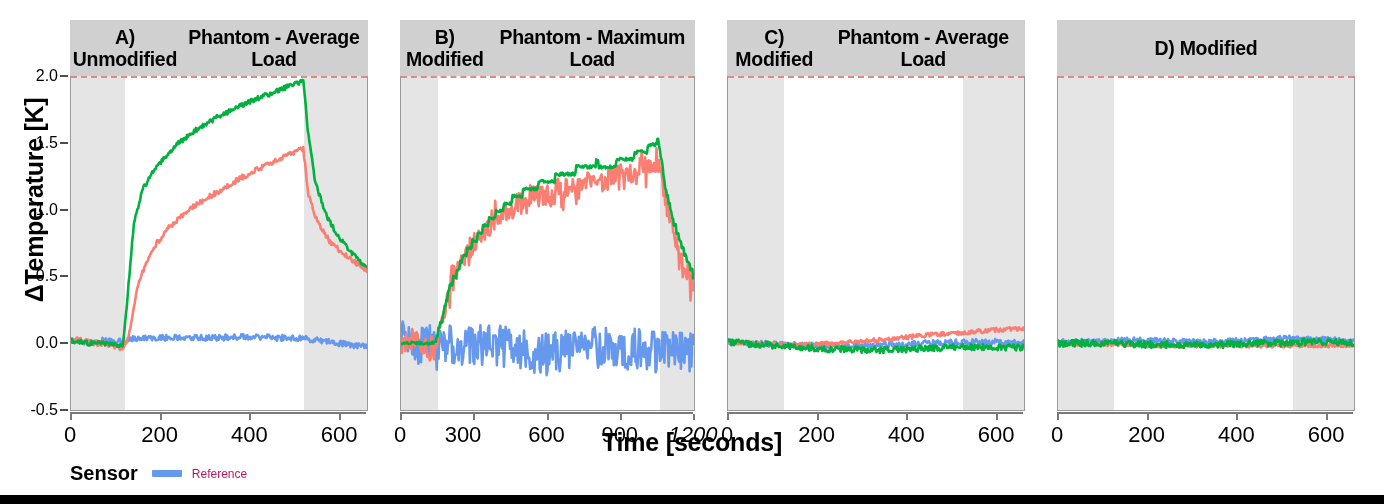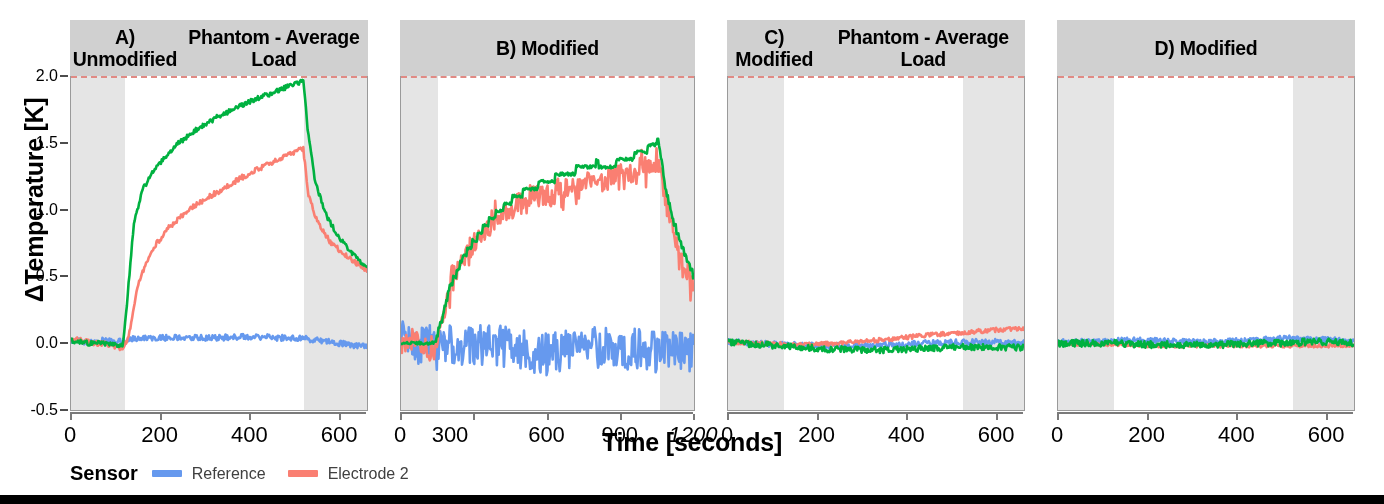--- a/index.html
+++ b/index.html
@@ -37,21 +37,21 @@
   .xtick{position:absolute;width:2px;height:6px;background:#7a7a7a;}
   .xlab{position:absolute;transform:translateX(-50%);font-size:22px;color:#000;white-space:nowrap;}
 
   #xlab{position:absolute;left:0;right:0;top:428px;text-align:center;font-size:25px;font-weight:bold;color:#000;letter-spacing:-0.2px;}
 
   
   #legend{position:absolute;left:70px;top:462px;display:flex;align-items:center;gap:0px;}
   #legend .title{font-size:20px;font-weight:bold;color:#000;margin-right:14px;}
   #legend .item{display:flex;align-items:center;margin-right:22px;}
   #legend .key{width:30px;height:7px;border-radius:1px;margin-right:10px;}
-  #legend .lab{font-size:16px;color:#404040;}
+  #legend .lab{font-size:12px;color:#be185d;}
 
   #bottombar{position:absolute;left:0;right:0;bottom:0;height:9px;background:#000;}
 </style>
 </head>
 <body>
 
 <div id="figure">
 
   <div id="ylab">ΔTemperature [K]</div>
 
@@ -83,20 +83,21 @@
           <svg class="trace" width="296" height="334">
             <path d="M0.0,262.7L0.9,266.6L1.7,266.4L2.6,263.7L3.5,265.7L4.4,264.2L5.2,264.6L6.1,262.2L7.0,262.4L7.9,264.9L8.7,262.7L9.6,264.0L10.5,266.5L11.4,267.5L12.2,266.6L13.1,268.4L14.0,264.2L14.8,266.1L15.7,267.9L16.6,268.4L17.5,265.3L18.3,265.3L19.2,267.1L20.1,264.1L21.0,267.8L21.8,267.1L22.7,267.3L23.6,264.5L24.4,266.7L25.3,264.9L26.2,264.9L27.1,267.8L27.9,267.0L28.8,265.3L29.7,267.1L30.6,267.8L31.4,261.9L32.3,262.9L33.2,264.4L34.1,266.3L34.9,262.4L35.8,263.3L36.7,264.9L37.5,266.5L38.4,262.5L39.3,265.2L40.2,263.1L41.0,266.3L41.9,264.5L42.8,264.5L43.7,266.1L44.5,266.8L45.4,267.3L46.3,266.5L47.2,265.1L48.0,263.0L48.9,262.8L49.8,266.9L50.6,265.8L51.5,267.4L52.4,262.9L53.3,268.3L54.1,268.4L55.0,266.5L55.9,264.1L56.8,263.3L57.6,265.1L58.5,261.3L59.4,261.7L60.2,264.6L61.1,265.1L62.0,260.2L62.9,264.2L63.7,260.7L64.6,263.9L65.5,264.8L66.4,264.2L67.2,260.7L68.1,262.3L69.0,263.9L69.9,262.0L70.7,263.9L71.6,262.2L72.5,260.1L73.3,264.1L74.2,259.8L75.1,261.8L76.0,263.9L76.8,262.0L77.7,260.3L78.6,261.5L79.5,260.1L80.3,262.0L81.2,264.4L82.1,260.7L82.9,261.1L83.8,261.8L84.7,264.2L85.6,264.0L86.4,264.1L87.3,263.8L88.2,260.9L89.1,259.3L89.9,263.8L90.8,259.7L91.7,259.2L92.6,263.5L93.4,261.4L94.3,264.6L95.2,259.0L96.0,263.8L96.9,261.5L97.8,260.8L98.7,261.5L99.5,263.3L100.4,262.8L101.3,263.0L102.2,263.6L103.0,263.2L103.9,259.0L104.8,259.0L105.7,260.4L106.5,263.9L107.4,263.3L108.3,259.6L109.1,262.8L110.0,263.4L110.9,261.8L111.8,262.6L112.6,261.6L113.5,263.7L114.4,261.4L115.3,260.5L116.1,261.3L117.0,260.9L117.9,260.4L118.7,260.2L119.6,262.8L120.5,263.9L121.4,261.4L122.2,263.8L123.1,262.1L124.0,259.1L124.9,260.5L125.7,259.3L126.6,262.5L127.5,264.0L128.4,261.8L129.2,263.8L130.1,259.1L131.0,261.8L131.8,263.9L132.7,262.9L133.6,263.8L134.5,264.7L135.3,259.9L136.2,264.0L137.1,261.6L138.0,259.4L138.8,263.4L139.7,262.5L140.6,264.0L141.5,259.4L142.3,261.0L143.2,262.0L144.1,259.3L144.9,262.4L145.8,264.5L146.7,261.3L147.6,263.8L148.4,259.0L149.3,260.1L150.2,261.8L151.1,262.8L151.9,260.9L152.8,264.4L153.7,261.1L154.5,258.5L155.4,263.2L156.3,259.4L157.2,263.9L158.0,261.8L158.9,262.7L159.8,260.8L160.7,261.4L161.5,260.7L162.4,262.9L163.3,258.6L164.2,260.4L165.0,262.1L165.9,263.6L166.8,262.8L167.6,261.5L168.5,262.1L169.4,261.7L170.3,258.3L171.1,259.7L172.0,258.1L172.9,262.8L173.8,259.8L174.6,263.0L175.5,259.6L176.4,259.2L177.3,263.4L178.1,261.2L179.0,261.0L179.9,263.2L180.7,262.8L181.6,260.9L182.5,260.3L183.4,262.0L184.2,261.2L185.1,258.6L186.0,259.1L186.9,259.1L187.7,260.2L188.6,261.8L189.5,263.6L190.3,262.1L191.2,260.0L192.1,261.0L193.0,260.9L193.8,260.4L194.7,261.9L195.6,261.9L196.5,258.4L197.3,259.8L198.2,258.9L199.1,261.4L200.0,261.9L200.8,263.0L201.7,260.1L202.6,261.3L203.4,262.2L204.3,263.3L205.2,260.8L206.1,264.6L206.9,259.9L207.8,260.0L208.7,260.8L209.6,261.4L210.4,264.7L211.3,259.0L212.2,264.2L213.1,261.8L213.9,259.6L214.8,261.5L215.7,263.9L216.5,262.5L217.4,261.6L218.3,263.1L219.2,261.8L220.0,264.4L220.9,260.6L221.8,259.6L222.7,262.7L223.5,264.0L224.4,264.3L225.3,262.4L226.1,264.6L227.0,264.7L227.9,262.0L228.8,259.8L229.6,264.2L230.5,263.2L231.4,260.6L232.3,262.9L233.1,261.4L234.0,263.1L234.9,260.1L235.8,261.1L236.6,263.2L237.5,262.5L238.4,264.0L239.2,266.1L240.1,264.8L241.0,265.4L241.9,266.2L242.7,263.8L243.6,265.5L244.5,262.6L245.4,263.3L246.2,261.7L247.1,263.8L248.0,264.5L248.8,265.5L249.7,262.7L250.6,267.3L251.5,263.8L252.3,265.2L253.2,264.2L254.1,264.3L255.0,263.3L255.8,267.5L256.7,266.3L257.6,263.0L258.5,267.3L259.3,266.5L260.2,266.4L261.1,264.7L261.9,266.7L262.8,265.1L263.7,268.8L264.6,268.8L265.4,267.7L266.3,267.7L267.2,269.5L268.1,270.0L268.9,265.6L269.8,264.9L270.7,268.4L271.6,270.2L272.4,265.0L273.3,269.0L274.2,265.7L275.0,270.0L275.9,266.5L276.8,268.8L277.7,266.6L278.5,267.2L279.4,271.2L280.3,267.6L281.2,267.9L282.0,269.9L282.9,272.0L283.8,268.0L284.6,270.7L285.5,267.4L286.4,272.1L287.3,267.9L288.1,267.5L289.0,269.3L289.9,270.6L290.8,269.4L291.6,267.8L292.5,267.8L293.4,271.9L294.3,271.6L295.1,268.7L296.0,271.9" fill="none" stroke="#6699ee" stroke-width="2.6" stroke-linejoin="round" stroke-linecap="round"></path>
             <path d="M0.0,263.0L0.9,264.4L1.7,264.6L2.6,263.1L3.5,264.2L4.4,265.9L5.2,262.2L6.1,261.5L7.0,265.4L7.9,263.6L8.7,265.7L9.6,262.1L10.5,264.5L11.4,264.6L12.2,267.2L13.1,266.5L14.0,266.3L14.8,263.5L15.7,263.3L16.6,268.0L17.5,263.8L18.3,265.9L19.2,266.1L20.1,267.2L21.0,266.9L21.8,265.4L22.7,269.1L23.6,268.2L24.4,266.7L25.3,265.1L26.2,269.6L27.1,269.6L27.9,267.4L28.8,268.5L29.7,265.6L30.6,269.7L31.4,265.5L32.3,267.4L33.2,267.8L34.1,265.6L34.9,268.8L35.8,269.1L36.7,267.6L37.5,270.8L38.4,270.4L39.3,267.1L40.2,268.4L41.0,267.9L41.9,270.0L42.8,268.1L43.7,272.5L44.5,270.5L45.4,269.0L46.3,269.1L47.2,271.2L48.0,271.7L48.9,274.0L49.8,270.8L50.6,273.3L51.5,273.2L52.4,271.8L53.3,270.3L54.1,265.5L55.0,267.6L55.9,265.8L56.8,261.8L57.6,260.6L58.5,254.5L59.4,252.4L60.2,246.5L61.1,242.1L62.0,236.0L62.9,231.2L63.7,227.3L64.6,221.2L65.5,215.6L66.4,211.9L67.2,209.4L68.1,204.8L69.0,204.4L69.9,201.4L70.7,198.1L71.6,194.7L72.5,195.8L73.3,191.3L74.2,190.0L75.1,186.6L76.0,185.8L76.8,185.0L77.7,181.6L78.6,180.3L79.5,178.1L80.3,176.2L81.2,174.8L82.1,174.2L82.9,171.7L83.8,171.7L84.7,170.7L85.6,165.2L86.4,164.0L87.3,164.8L88.2,166.6L89.1,164.0L89.9,164.3L90.8,161.1L91.7,161.2L92.6,159.1L93.4,156.1L94.3,155.0L95.2,155.2L96.0,152.4L96.9,152.9L97.8,149.4L98.7,150.9L99.5,149.3L100.4,149.9L101.3,150.6L102.2,146.5L103.0,148.2L103.9,147.1L104.8,145.9L105.7,146.6L106.5,141.8L107.4,141.7L108.3,141.2L109.1,142.3L110.0,138.5L110.9,138.5L111.8,141.1L112.6,137.4L113.5,137.7L114.4,136.7L115.3,137.4L116.1,135.5L117.0,135.5L117.9,134.7L118.7,132.5L119.6,130.8L120.5,131.6L121.4,132.9L122.2,128.5L123.1,131.8L124.0,128.8L124.9,131.1L125.7,126.4L126.6,128.4L127.5,127.6L128.4,128.2L129.2,124.2L130.1,126.1L131.0,127.5L131.8,123.6L132.7,124.4L133.6,124.5L134.5,123.9L135.3,123.5L136.2,122.6L137.1,121.3L138.0,122.3L138.8,118.0L139.7,119.5L140.6,121.7L141.5,119.1L142.3,120.4L143.2,115.3L144.1,119.7L144.9,117.2L145.8,115.2L146.7,116.2L147.6,117.8L148.4,117.2L149.3,113.9L150.2,115.9L151.1,114.4L151.9,112.4L152.8,112.8L153.7,110.6L154.5,111.0L155.4,112.3L156.3,108.2L157.2,111.6L158.0,110.6L158.9,109.5L159.8,110.0L160.7,109.2L161.5,108.6L162.4,105.9L163.3,105.3L164.2,107.7L165.0,102.5L165.9,102.3L166.8,105.4L167.6,105.2L168.5,100.5L169.4,100.7L170.3,103.0L171.1,98.7L172.0,103.4L172.9,99.2L173.8,101.4L174.6,102.0L175.5,101.3L176.4,100.7L177.3,98.4L178.1,98.7L179.0,98.3L179.9,96.9L180.7,96.0L181.6,97.4L182.5,97.1L183.4,96.4L184.2,92.2L185.1,91.9L186.0,91.3L186.9,92.9L187.7,94.5L188.6,92.7L189.5,92.5L190.3,94.0L191.2,89.0L192.1,90.7L193.0,88.7L193.8,88.9L194.7,88.0L195.6,86.8L196.5,86.8L197.3,87.4L198.2,88.7L199.1,86.7L200.0,86.7L200.8,88.6L201.7,87.9L202.6,85.1L203.4,86.1L204.3,82.9L205.2,85.5L206.1,85.4L206.9,84.8L207.8,84.3L208.7,82.5L209.6,84.2L210.4,82.1L211.3,83.3L212.2,79.5L213.1,78.9L213.9,79.8L214.8,78.5L215.7,79.7L216.5,78.3L217.4,76.8L218.3,77.8L219.2,76.1L220.0,78.6L220.9,78.0L221.8,76.3L222.7,78.6L223.5,74.8L224.4,74.9L225.3,74.1L226.1,75.1L227.0,73.8L227.9,72.1L228.8,72.6L229.6,71.7L230.5,73.5L231.4,74.9L232.3,71.1L233.1,82.2L234.0,86.3L234.9,95.6L235.8,105.9L236.6,112.6L237.5,120.3L238.4,120.5L239.2,122.9L240.1,126.8L241.0,127.8L241.9,133.3L242.7,136.0L243.6,139.7L244.5,141.6L245.4,141.2L246.2,145.2L247.1,145.1L248.0,147.6L248.8,148.1L249.7,152.5L250.6,153.7L251.5,155.4L252.3,153.6L253.2,157.3L254.1,157.4L255.0,161.5L255.8,161.4L256.7,159.9L257.6,164.4L258.5,167.1L259.3,164.6L260.2,169.0L261.1,166.7L261.9,168.9L262.8,167.8L263.7,169.1L264.6,170.2L265.4,171.1L266.3,169.9L267.2,174.7L268.1,176.0L268.9,175.1L269.8,175.1L270.7,176.7L271.6,177.9L272.4,178.2L273.3,178.9L274.2,180.6L275.0,177.6L275.9,181.9L276.8,182.3L277.7,182.4L278.5,181.1L279.4,180.7L280.3,183.1L281.2,186.0L282.0,186.4L282.9,184.5L283.8,184.2L284.6,188.3L285.5,189.4L286.4,185.0L287.3,189.1L288.1,187.6L289.0,188.3L289.9,191.4L290.8,189.7L291.6,192.7L292.5,189.9L293.4,194.6L294.3,194.4L295.1,191.0L296.0,195.7" fill="none" stroke="#fa7f72" stroke-width="2.6" stroke-linejoin="round" stroke-linecap="round"></path>
             <path d="M0.0,263.5L0.9,262.7L1.7,266.7L2.6,265.9L3.5,267.1L4.4,265.7L5.2,265.7L6.1,266.3L7.0,264.7L7.9,266.5L8.7,267.5L9.6,263.9L10.5,266.7L11.4,267.6L12.2,265.6L13.1,267.0L14.0,265.3L14.8,265.3L15.7,264.7L16.6,269.1L17.5,269.5L18.3,269.5L19.2,269.1L20.1,265.3L21.0,268.7L21.8,265.5L22.7,267.2L23.6,266.0L24.4,266.9L25.3,267.2L26.2,267.7L27.1,265.1L27.9,265.3L28.8,267.0L29.7,268.0L30.6,265.6L31.4,266.8L32.3,265.5L33.2,267.9L34.1,269.5L34.9,266.3L35.8,266.6L36.7,266.7L37.5,267.9L38.4,269.3L39.3,266.6L40.2,267.6L41.0,269.1L41.9,266.9L42.8,269.4L43.7,267.0L44.5,268.2L45.4,268.4L46.3,270.7L47.2,269.2L48.0,270.9L48.9,268.6L49.8,270.2L50.6,267.8L51.5,270.3L52.4,264.0L53.3,255.6L54.1,246.4L55.0,237.7L55.9,229.5L56.8,218.0L57.6,206.3L58.5,199.3L59.4,186.9L60.2,179.0L61.1,166.1L62.0,158.4L62.9,147.8L63.7,144.6L64.6,139.4L65.5,136.6L66.4,133.2L67.2,132.4L68.1,127.2L69.0,124.7L69.9,118.9L70.7,115.9L71.6,113.7L72.5,110.2L73.3,108.5L74.2,109.0L75.1,109.9L76.0,107.0L76.8,105.1L77.7,101.7L78.6,102.0L79.5,99.8L80.3,98.2L81.2,95.3L82.1,96.7L82.9,95.2L83.8,93.0L84.7,92.9L85.6,89.8L86.4,89.6L87.3,88.4L88.2,86.7L89.1,86.3L89.9,87.9L90.8,83.3L91.7,85.2L92.6,81.3L93.4,82.4L94.3,81.1L95.2,81.6L96.0,79.6L96.9,79.1L97.8,76.5L98.7,76.6L99.5,74.5L100.4,76.1L101.3,74.6L102.2,73.0L103.0,70.5L103.9,71.3L104.8,69.9L105.7,67.1L106.5,68.5L107.4,65.2L108.3,67.5L109.1,66.8L110.0,63.2L110.9,63.2L111.8,66.2L112.6,62.3L113.5,63.6L114.4,61.5L115.3,63.3L116.1,58.7L117.0,60.9L117.9,59.1L118.7,57.9L119.6,58.7L120.5,57.6L121.4,57.9L122.2,57.9L123.1,53.7L124.0,56.3L124.9,51.9L125.7,55.6L126.6,52.5L127.5,53.8L128.4,51.9L129.2,50.9L130.1,50.3L131.0,51.9L131.8,47.9L132.7,50.8L133.6,48.2L134.5,48.6L135.3,49.3L136.2,46.6L137.1,46.3L138.0,46.5L138.8,44.0L139.7,43.5L140.6,45.0L141.5,46.3L142.3,42.5L143.2,41.3L144.1,41.8L144.9,41.8L145.8,39.1L146.7,40.8L147.6,40.1L148.4,39.8L149.3,41.4L150.2,39.5L151.1,38.9L151.9,39.2L152.8,36.6L153.7,38.6L154.5,38.4L155.4,35.0L156.3,38.5L157.2,36.0L158.0,33.4L158.9,36.1L159.8,33.5L160.7,34.8L161.5,33.5L162.4,33.9L163.3,33.3L164.2,31.8L165.0,30.3L165.9,31.0L166.8,32.2L167.6,31.0L168.5,28.5L169.4,27.9L170.3,30.0L171.1,27.4L172.0,30.7L172.9,30.1L173.8,26.5L174.6,26.0L175.5,28.6L176.4,27.6L177.3,24.3L178.1,26.1L179.0,27.6L179.9,23.1L180.7,25.2L181.6,23.3L182.5,26.0L183.4,25.1L184.2,22.3L185.1,24.3L186.0,22.5L186.9,20.2L187.7,23.9L188.6,22.6L189.5,22.1L190.3,20.0L191.2,21.7L192.1,18.7L193.0,19.6L193.8,17.4L194.7,17.6L195.6,17.5L196.5,19.4L197.3,20.3L198.2,20.4L199.1,16.7L200.0,16.7L200.8,18.9L201.7,17.3L202.6,16.5L203.4,17.0L204.3,15.7L205.2,14.0L206.1,12.9L206.9,16.2L207.8,16.3L208.7,12.4L209.6,14.1L210.4,11.6L211.3,13.7L212.2,14.1L213.1,10.0L213.9,13.9L214.8,9.4L215.7,11.8L216.5,8.7L217.4,11.1L218.3,8.6L219.2,8.0L220.0,8.3L220.9,9.3L221.8,10.2L222.7,9.0L223.5,6.8L224.4,6.0L225.3,6.5L226.1,5.6L227.0,8.3L227.9,8.6L228.8,5.5L229.6,4.2L230.5,5.7L231.4,3.9L232.3,4.4L233.1,12.8L234.0,21.7L234.9,31.1L235.8,43.3L236.6,53.8L237.5,58.4L238.4,65.6L239.2,70.0L240.1,76.8L241.0,82.0L241.9,89.3L242.7,94.9L243.6,103.3L244.5,106.8L245.4,108.7L246.2,110.4L247.1,115.3L248.0,119.5L248.8,118.2L249.7,120.9L250.6,126.7L251.5,127.2L252.3,132.3L253.2,133.4L254.1,135.6L255.0,136.4L255.8,139.8L256.7,143.9L257.6,142.2L258.5,144.6L259.3,144.6L260.2,150.2L261.1,150.6L261.9,149.0L262.8,154.7L263.7,155.8L264.6,156.8L265.4,158.7L266.3,159.7L267.2,159.0L268.1,161.3L268.9,163.7L269.8,165.4L270.7,165.4L271.6,163.9L272.4,166.5L273.3,166.3L274.2,168.0L275.0,168.3L275.9,170.4L276.8,173.9L277.7,174.4L278.5,174.7L279.4,175.4L280.3,175.0L281.2,178.9L282.0,176.7L282.9,178.0L283.8,178.2L284.6,179.2L285.5,181.7L286.4,181.3L287.3,183.9L288.1,183.7L289.0,184.2L289.9,187.6L290.8,188.3L291.6,187.6L292.5,189.3L293.4,188.7L294.3,189.8L295.1,190.3L296.0,190.8" fill="none" stroke="#00b140" stroke-width="2.6" stroke-linejoin="round" stroke-linecap="round"></path>
           </svg>
         </div>
       </div>
       <div class="panel" style="left: 400px; width: 344px;">
         <div class="strip" style="width: 295px;">
           <div>B) Modified</div>
+          <div>Phantom - Maximum Load</div>
         </div>
         <div class="plotbox" style="width: 293px; height: 334px;">
           <div class="shade" style="left: 0px; width: 36.625px;"></div>
           <div class="shade" style="left: 258.817px; width: 34.1833px;"></div>
           <div class="thresh" style="top: 0px;"></div>
           <svg class="trace" width="293" height="334">
             <path d="M0.0,276.1L0.9,252.4L1.7,245.5L2.6,249.8L3.5,258.6L4.4,255.9L5.2,267.3L6.1,262.8L7.0,275.1L7.8,251.3L8.7,259.3L9.6,272.0L10.5,260.3L11.3,278.1L12.2,278.5L13.1,269.6L14.0,283.1L14.8,257.0L15.7,280.5L16.6,271.3L17.4,287.6L18.3,272.2L19.2,264.1L20.1,286.2L20.9,251.8L21.8,252.4L22.7,254.0L23.5,276.7L24.4,255.9L25.3,251.7L26.2,254.6L27.0,277.7L27.9,276.0L28.8,249.3L29.6,280.3L30.5,264.2L31.4,259.1L32.3,261.0L33.1,256.3L34.0,277.7L34.9,275.6L35.8,293.8L36.6,259.4L37.5,282.7L38.4,262.1L39.2,255.3L40.1,260.6L41.0,267.3L41.9,273.9L42.7,256.4L43.6,260.6L44.5,285.0L45.3,264.7L46.2,277.8L47.1,265.9L48.0,266.7L48.8,249.6L49.7,251.0L50.6,264.3L51.4,286.8L52.3,270.8L53.2,287.2L54.1,279.1L54.9,278.7L55.8,277.9L56.7,263.3L57.6,284.3L58.4,266.0L59.3,267.2L60.2,265.3L61.0,288.6L61.9,283.0L62.8,274.1L63.7,268.2L64.5,254.9L65.4,269.7L66.3,258.8L67.1,257.1L68.0,251.5L68.9,286.8L69.8,252.0L70.6,254.5L71.5,253.5L72.4,285.1L73.3,287.9L74.1,258.7L75.0,269.2L75.9,280.2L76.7,282.5L77.6,256.4L78.5,265.9L79.4,249.3L80.2,269.1L81.1,288.6L82.0,276.5L82.8,256.4L83.7,272.4L84.6,257.5L85.5,279.3L86.3,274.2L87.2,251.6L88.1,249.7L88.9,272.7L89.8,273.7L90.7,273.6L91.6,280.5L92.4,259.6L93.3,260.2L94.2,259.5L95.1,260.9L95.9,289.1L96.8,263.3L97.7,278.8L98.5,254.1L99.4,249.8L100.3,268.9L101.2,272.5L102.0,254.0L102.9,290.7L103.8,270.7L104.6,250.9L105.5,255.8L106.4,264.0L107.3,262.5L108.1,253.7L109.0,272.7L109.9,258.8L110.7,281.6L111.6,272.3L112.5,285.8L113.4,275.5L114.2,269.0L115.1,279.4L116.0,262.4L116.9,286.8L117.7,271.5L118.6,259.8L119.5,292.3L120.3,281.1L121.2,267.8L122.1,278.6L123.0,254.5L123.8,271.0L124.7,290.7L125.6,264.9L126.4,275.6L127.3,282.4L128.2,281.7L129.1,292.9L129.9,292.6L130.8,286.6L131.7,292.0L132.5,276.0L133.4,296.7L134.3,273.4L135.2,283.5L136.0,283.4L136.9,272.1L137.8,262.1L138.7,292.6L139.5,296.5L140.4,270.3L141.3,259.1L142.1,288.4L143.0,285.5L143.9,278.4L144.8,257.6L145.6,299.1L146.5,294.5L147.4,258.8L148.2,288.3L149.1,274.6L150.0,269.2L150.9,275.3L151.7,283.5L152.6,259.0L153.5,275.0L154.3,256.6L155.2,293.1L156.1,264.3L157.0,284.5L157.8,284.2L158.7,295.2L159.6,283.9L160.5,259.1L161.3,274.4L162.2,278.3L163.1,261.1L163.9,280.2L164.8,254.7L165.7,277.8L166.6,276.3L167.4,258.3L168.3,291.9L169.2,259.4L170.0,273.6L170.9,279.1L171.8,279.5L172.7,257.7L173.5,256.5L174.4,261.2L175.3,268.7L176.1,275.7L177.0,269.1L177.9,260.8L178.8,275.6L179.6,268.5L180.5,256.8L181.4,271.3L182.3,263.8L183.1,273.4L184.0,259.7L184.9,264.6L185.7,275.6L186.6,282.5L187.5,264.7L188.4,266.8L189.2,271.5L190.1,271.9L191.0,268.5L191.8,253.4L192.7,260.6L193.6,251.4L194.5,259.2L195.3,265.9L196.2,281.6L197.1,291.6L197.9,286.7L198.8,257.7L199.7,287.6L200.6,288.3L201.4,283.4L202.3,271.3L203.2,286.5L204.1,281.4L204.9,252.0L205.8,267.3L206.7,258.5L207.5,283.1L208.4,258.4L209.3,261.3L210.2,265.0L211.0,282.5L211.9,267.3L212.8,289.2L213.6,269.7L214.5,268.1L215.4,289.1L216.3,281.5L217.1,273.8L218.0,261.2L218.9,260.0L219.8,272.6L220.6,260.3L221.5,289.0L222.4,283.0L223.2,261.1L224.1,291.4L225.0,288.0L225.9,290.1L226.7,293.5L227.6,280.6L228.5,282.7L229.3,287.8L230.2,288.9L231.1,261.9L232.0,258.2L232.8,280.5L233.7,252.7L234.6,286.0L235.4,286.0L236.3,292.2L237.2,276.9L238.1,253.3L238.9,256.2L239.8,289.9L240.7,271.3L241.6,279.9L242.4,267.0L243.3,281.0L244.2,266.5L245.0,277.1L245.9,293.1L246.8,273.7L247.7,271.9L248.5,289.1L249.4,276.5L250.3,272.4L251.1,255.7L252.0,260.7L252.9,255.8L253.8,265.5L254.6,296.3L255.5,292.9L256.4,262.8L257.2,264.2L258.1,263.8L259.0,284.9L259.9,283.1L260.7,280.8L261.6,256.0L262.5,261.6L263.4,286.6L264.2,256.2L265.1,264.0L266.0,259.5L266.8,268.4L267.7,290.5L268.6,263.7L269.5,278.9L270.3,278.5L271.2,279.4L272.1,256.3L272.9,266.6L273.8,288.2L274.7,259.6L275.6,262.7L276.4,276.9L277.3,282.1L278.2,285.6L279.0,256.7L279.9,292.6L280.8,257.1L281.7,271.5L282.5,284.6L283.4,286.8L284.3,261.8L285.2,262.7L286.0,278.0L286.9,265.0L287.8,263.3L288.6,295.2L289.5,257.6L290.4,290.5L291.3,262.9L292.1,258.9L293.0,267.8" fill="none" stroke="#6699ee" stroke-width="2.6" stroke-linejoin="round" stroke-linecap="round"></path>
             <path d="M0.0,276.4L0.9,276.9L1.7,262.1L2.6,267.5L3.5,262.9L4.4,275.2L5.2,259.0L6.1,266.9L7.0,271.7L7.8,262.7L8.7,261.8L9.6,263.7L10.5,273.4L11.3,253.1L12.2,258.5L13.1,257.6L14.0,269.8L14.8,262.0L15.7,256.3L16.6,258.8L17.4,264.4L18.3,267.1L19.2,270.0L20.1,275.8L20.9,276.2L21.8,269.5L22.7,277.3L23.5,273.2L24.4,262.8L25.3,270.9L26.2,280.6L27.0,279.5L27.9,281.5L28.8,284.4L29.6,282.0L30.5,260.4L31.4,271.4L32.3,279.9L33.1,283.2L34.0,271.3L34.9,266.6L35.8,270.9L36.6,266.5L37.5,258.0L38.4,250.9L39.2,251.0L40.1,245.3L41.0,241.2L41.9,245.9L42.7,235.5L43.6,241.5L44.5,236.6L45.3,225.2L46.2,217.5L47.1,218.1L48.0,222.4L48.8,231.6L49.7,201.2L50.6,190.4L51.4,189.5L52.3,214.1L53.2,190.2L54.1,198.5L54.9,199.5L55.8,202.9L56.7,186.0L57.6,192.0L58.4,189.6L59.3,189.7L60.2,179.5L61.0,185.1L61.9,187.1L62.8,186.6L63.7,188.9L64.5,173.9L65.4,171.4L66.3,169.7L67.1,175.4L68.0,189.2L68.9,161.7L69.8,181.1L70.6,175.4L71.5,178.5L72.4,167.7L73.3,157.3L74.1,174.2L75.0,172.4L75.9,160.9L76.7,162.1L77.6,154.7L78.5,163.4L79.4,159.0L80.2,165.6L81.1,158.5L82.0,160.7L82.8,151.6L83.7,163.7L84.6,156.6L85.5,147.7L86.3,145.5L87.2,158.9L88.1,159.3L88.9,159.5L89.8,154.4L90.7,134.5L91.6,147.4L92.4,147.1L93.3,153.4L94.2,124.9L95.1,139.1L95.9,141.2L96.8,147.6L97.7,140.1L98.5,147.2L99.4,147.2L100.3,137.5L101.2,140.2L102.0,143.0L102.9,131.4L103.8,127.8L104.6,128.7L105.5,144.0L106.4,133.0L107.3,133.9L108.1,142.1L109.0,133.1L109.9,138.4L110.7,130.1L111.6,142.3L112.5,139.8L113.4,135.6L114.2,132.6L115.1,127.1L116.0,118.3L116.9,135.0L117.7,117.3L118.6,122.6L119.5,117.9L120.3,137.6L121.2,120.1L122.1,132.1L123.0,123.3L123.8,128.2L124.7,122.2L125.6,137.1L126.4,124.7L127.3,128.0L128.2,129.6L129.1,109.4L129.9,127.2L130.8,111.0L131.7,122.5L132.5,110.6L133.4,124.3L134.3,121.3L135.2,111.4L136.0,110.2L136.9,124.3L137.8,130.1L138.7,121.2L139.5,111.1L140.4,117.1L141.3,110.7L142.1,128.6L143.0,114.7L143.9,116.8L144.8,128.7L145.6,112.6L146.5,109.6L147.4,125.8L148.2,121.0L149.1,128.9L150.0,130.2L150.9,114.6L151.7,127.5L152.6,119.2L153.5,127.9L154.3,116.9L155.2,104.0L156.1,113.9L157.0,102.9L157.8,118.2L158.7,108.5L159.6,107.0L160.5,131.3L161.3,119.9L162.2,133.8L163.1,116.2L163.9,121.0L164.8,103.3L165.7,103.9L166.6,119.8L167.4,115.8L168.3,111.3L169.2,110.9L170.0,111.2L170.9,115.4L171.8,103.4L172.7,110.7L173.5,110.3L174.4,117.5L175.3,128.0L176.1,112.1L177.0,103.5L177.9,122.4L178.8,103.2L179.6,104.2L180.5,113.6L181.4,112.2L182.3,104.2L183.1,106.2L184.0,102.8L184.9,112.1L185.7,104.4L186.6,96.6L187.5,97.3L188.4,99.9L189.2,106.4L190.1,110.4L191.0,100.6L191.8,103.8L192.7,100.3L193.6,104.6L194.5,107.3L195.3,105.9L196.2,108.6L197.1,104.1L197.9,103.7L198.8,103.7L199.7,100.6L200.6,98.4L201.4,115.1L202.3,111.7L203.2,113.1L204.1,101.3L204.9,102.8L205.8,109.6L206.7,113.8L207.5,91.9L208.4,91.1L209.3,92.5L210.2,108.3L211.0,102.7L211.9,94.3L212.8,107.4L213.6,92.4L214.5,105.1L215.4,92.7L216.3,93.6L217.1,89.8L218.0,113.5L218.9,92.1L219.8,88.4L220.6,96.6L221.5,93.9L222.4,101.2L223.2,113.0L224.1,98.2L225.0,93.2L225.9,92.7L226.7,96.3L227.6,104.7L228.5,94.4L229.3,89.0L230.2,106.2L231.1,101.6L232.0,105.4L232.8,97.2L233.7,93.0L234.6,95.2L235.4,107.8L236.3,97.7L237.2,96.9L238.1,98.3L238.9,82.1L239.8,88.2L240.7,74.0L241.6,92.1L242.4,96.0L243.3,93.4L244.2,81.4L245.0,111.1L245.9,85.4L246.8,95.3L247.7,84.3L248.5,96.5L249.4,85.1L250.3,95.5L251.1,89.5L252.0,95.3L252.9,87.0L253.8,87.6L254.6,95.8L255.5,72.2L256.4,88.6L257.2,95.6L258.1,84.3L259.0,95.4L259.9,92.5L260.7,97.2L261.6,105.1L262.5,119.8L263.4,110.2L264.2,129.0L265.1,115.7L266.0,139.9L266.8,125.3L267.7,136.5L268.6,146.1L269.5,143.6L270.3,144.6L271.2,141.0L272.1,156.3L272.9,157.0L273.8,163.3L274.7,170.9L275.6,161.6L276.4,173.7L277.3,170.4L278.2,193.1L279.0,177.9L279.9,182.9L280.8,177.8L281.7,201.3L282.5,192.0L283.4,193.9L284.3,193.6L285.2,201.1L286.0,203.0L286.9,186.7L287.8,192.5L288.6,196.5L289.5,224.4L290.4,208.5L291.3,200.3L292.1,214.2L293.0,210.4" fill="none" stroke="#fa7f72" stroke-width="2.6" stroke-linejoin="round" stroke-linecap="round"></path>
             <path d="M0.0,267.8L0.9,268.1L1.7,267.7L2.6,266.8L3.5,267.4L4.4,267.1L5.2,267.3L6.1,266.1L7.0,267.6L7.8,267.7L8.7,268.0L9.6,267.7L10.5,265.8L11.3,266.2L12.2,266.2L13.1,266.5L14.0,266.8L14.8,267.7L15.7,266.2L16.6,268.4L17.4,267.0L18.3,265.7L19.2,268.3L20.1,266.4L20.9,267.7L21.8,268.0L22.7,268.5L23.5,267.8L24.4,267.7L25.3,267.2L26.2,266.7L27.0,268.4L27.9,268.2L28.8,266.6L29.6,267.8L30.5,267.4L31.4,265.7L32.3,267.7L33.1,265.8L34.0,265.7L34.9,265.7L35.8,259.5L36.6,260.5L37.5,251.5L38.4,251.7L39.2,246.2L40.1,245.8L41.0,246.7L41.9,239.0L42.7,236.3L43.6,229.6L44.5,230.1L45.3,224.1L46.2,224.7L47.1,215.3L48.0,214.3L48.8,208.7L49.7,209.6L50.6,207.1L51.4,209.2L52.3,199.8L53.2,200.8L54.1,200.5L54.9,202.2L55.8,194.3L56.7,194.4L57.6,192.8L58.4,193.2L59.3,184.8L60.2,186.7L61.0,185.1L61.9,180.2L62.8,178.9L63.7,179.4L64.5,178.5L65.4,180.1L66.3,171.9L67.1,173.3L68.0,171.8L68.9,171.3L69.8,172.9L70.6,171.3L71.5,163.0L72.4,165.3L73.3,164.8L74.1,165.6L75.0,165.8L75.9,165.5L76.7,157.1L77.6,157.1L78.5,156.7L79.4,156.8L80.2,157.8L81.1,156.9L82.0,149.1L82.8,150.4L83.7,148.4L84.6,149.8L85.5,149.4L86.3,149.5L87.2,150.3L88.1,141.3L88.9,141.6L89.8,141.9L90.7,142.9L91.6,142.2L92.4,143.2L93.3,141.2L94.2,141.4L95.1,134.1L95.9,134.9L96.8,136.0L97.7,135.7L98.5,135.9L99.4,133.9L100.3,135.4L101.2,134.0L102.0,134.6L102.9,128.6L103.8,126.8L104.6,128.5L105.5,126.9L106.4,127.8L107.3,128.0L108.1,128.3L109.0,126.7L109.9,128.9L110.7,126.1L111.6,119.0L112.5,121.3L113.4,118.9L114.2,120.6L115.1,119.7L116.0,121.2L116.9,120.7L117.7,119.9L118.6,119.6L119.5,121.3L120.3,120.6L121.2,121.4L122.1,113.1L123.0,112.5L123.8,113.7L124.7,112.2L125.6,111.9L126.4,113.0L127.3,113.3L128.2,112.6L129.1,112.8L129.9,114.4L130.8,112.0L131.7,111.7L132.5,113.1L133.4,114.2L134.3,111.7L135.2,113.7L136.0,113.9L136.9,111.5L137.8,105.7L138.7,105.6L139.5,104.9L140.4,104.3L141.3,104.7L142.1,104.2L143.0,106.3L143.9,105.3L144.8,106.0L145.6,106.3L146.5,105.3L147.4,106.7L148.2,105.6L149.1,106.3L150.0,105.6L150.9,104.3L151.7,105.8L152.6,106.0L153.5,107.0L154.3,97.7L155.2,97.5L156.1,98.4L157.0,98.5L157.8,99.5L158.7,99.6L159.6,96.9L160.5,99.0L161.3,96.7L162.2,97.4L163.1,99.6L163.9,99.0L164.8,97.5L165.7,98.3L166.6,96.7L167.4,99.4L168.3,97.5L169.2,97.5L170.0,99.5L170.9,97.3L171.8,96.7L172.7,99.2L173.5,99.4L174.4,97.2L175.3,89.4L176.1,90.8L177.0,89.3L177.9,89.7L178.8,90.2L179.6,91.2L180.5,91.4L181.4,89.8L182.3,91.7L183.1,90.6L184.0,89.3L184.9,90.2L185.7,89.7L186.6,92.4L187.5,90.9L188.4,92.2L189.2,89.5L190.1,92.0L191.0,90.7L191.8,89.5L192.7,90.0L193.6,90.1L194.5,91.3L195.3,83.2L196.2,84.6L197.1,84.4L197.9,92.3L198.8,90.7L199.7,89.7L200.6,92.4L201.4,91.6L202.3,90.5L203.2,91.1L204.1,90.4L204.9,92.4L205.8,91.0L206.7,91.4L207.5,91.7L208.4,91.7L209.3,89.7L210.2,92.3L211.0,91.3L211.9,91.7L212.8,90.4L213.6,90.0L214.5,90.7L215.4,84.9L216.3,83.1L217.1,83.4L218.0,84.1L218.9,82.0L219.8,82.0L220.6,82.6L221.5,82.6L222.4,83.8L223.2,84.1L224.1,84.5L225.0,81.9L225.9,84.3L226.7,82.8L227.6,82.7L228.5,84.0L229.3,82.1L230.2,82.0L231.1,84.7L232.0,82.9L232.8,82.1L233.7,76.2L234.6,76.6L235.4,77.5L236.3,74.8L237.2,75.3L238.1,74.9L238.9,75.1L239.8,74.7L240.7,75.0L241.6,75.9L242.4,75.7L243.3,75.8L244.2,77.0L245.0,76.6L245.9,77.6L246.8,70.3L247.7,69.1L248.5,68.5L249.4,70.1L250.3,68.0L251.1,68.4L252.0,67.5L252.9,69.3L253.8,70.1L254.6,67.4L255.5,68.2L256.4,62.8L257.2,62.9L258.1,70.0L259.0,74.6L259.9,82.1L260.7,84.1L261.6,89.9L262.5,99.6L263.4,104.9L264.2,112.4L265.1,113.9L266.0,120.5L266.8,119.1L267.7,127.9L268.6,127.0L269.5,133.7L270.3,136.1L271.2,141.8L272.1,142.8L272.9,149.7L273.8,148.7L274.7,148.2L275.6,158.2L276.4,157.9L277.3,157.3L278.2,163.3L279.0,165.0L279.9,165.5L280.8,172.3L281.7,170.8L282.5,171.8L283.4,179.7L284.3,177.9L285.2,180.1L286.0,185.8L286.9,185.6L287.8,186.6L288.6,187.9L289.5,194.3L290.4,192.6L291.3,193.2L292.1,202.4L293.0,201.5" fill="none" stroke="#00b140" stroke-width="2.6" stroke-linejoin="round" stroke-linecap="round"></path>
           </svg>
@@ -137,42 +138,38 @@
 
   <div id="xlab">Time [seconds]</div>
 
   <div id="legend">
     <span class="title">Sensor</span>
     <span id="legend-items" style="display: flex; align-items: center;">
         <span class="item">
           <span class="key" style="background: rgb(102, 153, 238);"></span>
           <span class="lab">Reference</span>
         </span>
-        <span class="item">
-          <span class="key" style="background: rgb(250, 127, 114);"></span>
-          <span class="lab">Electrode 2</span>
-        </span>
       </span>
   </div>
 
   <div id="bottombar"></div>
 <div class="xaxisline" style="left: 70px; top: 412px; width: 296px;"></div>
     <div class="xtick" style="left: 70px; top: 414px;"></div>
     <div class="xlab" style="left: 70px; top: 422px;">0</div>
     <div class="xtick" style="left: 159.697px; top: 414px;"></div>
     <div class="xlab" style="left: 159.697px; top: 422px;">200</div>
     <div class="xtick" style="left: 249.394px; top: 414px;"></div>
     <div class="xlab" style="left: 249.394px; top: 422px;">400</div>
     <div class="xtick" style="left: 339.091px; top: 414px;"></div>
     <div class="xlab" style="left: 339.091px; top: 422px;">600</div>
     <div class="xaxisline" style="left: 400px; top: 412px; width: 293px;"></div>
     <div class="xtick" style="left: 400px; top: 414px;"></div>
     <div class="xlab" style="left: 400px; top: 422px;">0</div>
     <div class="xtick" style="left: 473.25px; top: 414px;"></div>
-    <div class="xlab" style="left: 450px; top: 422px;">300</div>
+    <div class="xlab" style="left: 463px; top: 422px;">300</div>
     <div class="xtick" style="left: 546.5px; top: 414px;"></div>
     <div class="xlab" style="left: 546.5px; top: 422px;">600</div>
     <div class="xtick" style="left: 619.75px; top: 414px;"></div>
     <div class="xlab" style="left: 619.75px; top: 422px;">900</div>
     <div class="xtick" style="left: 693px; top: 414px;"></div>
     <div class="xlab" style="left: 693px; top: 422px; font-style: italic;">1200</div>
     <div class="xaxisline" style="left: 727px; top: 412px; width: 296px;"></div>
     <div class="xtick" style="left: 727px; top: 414px;"></div>
     <div class="xlab" style="left: 727px; top: 422px;">0</div>
     <div class="xtick" style="left: 816.697px; top: 414px;"></div>

